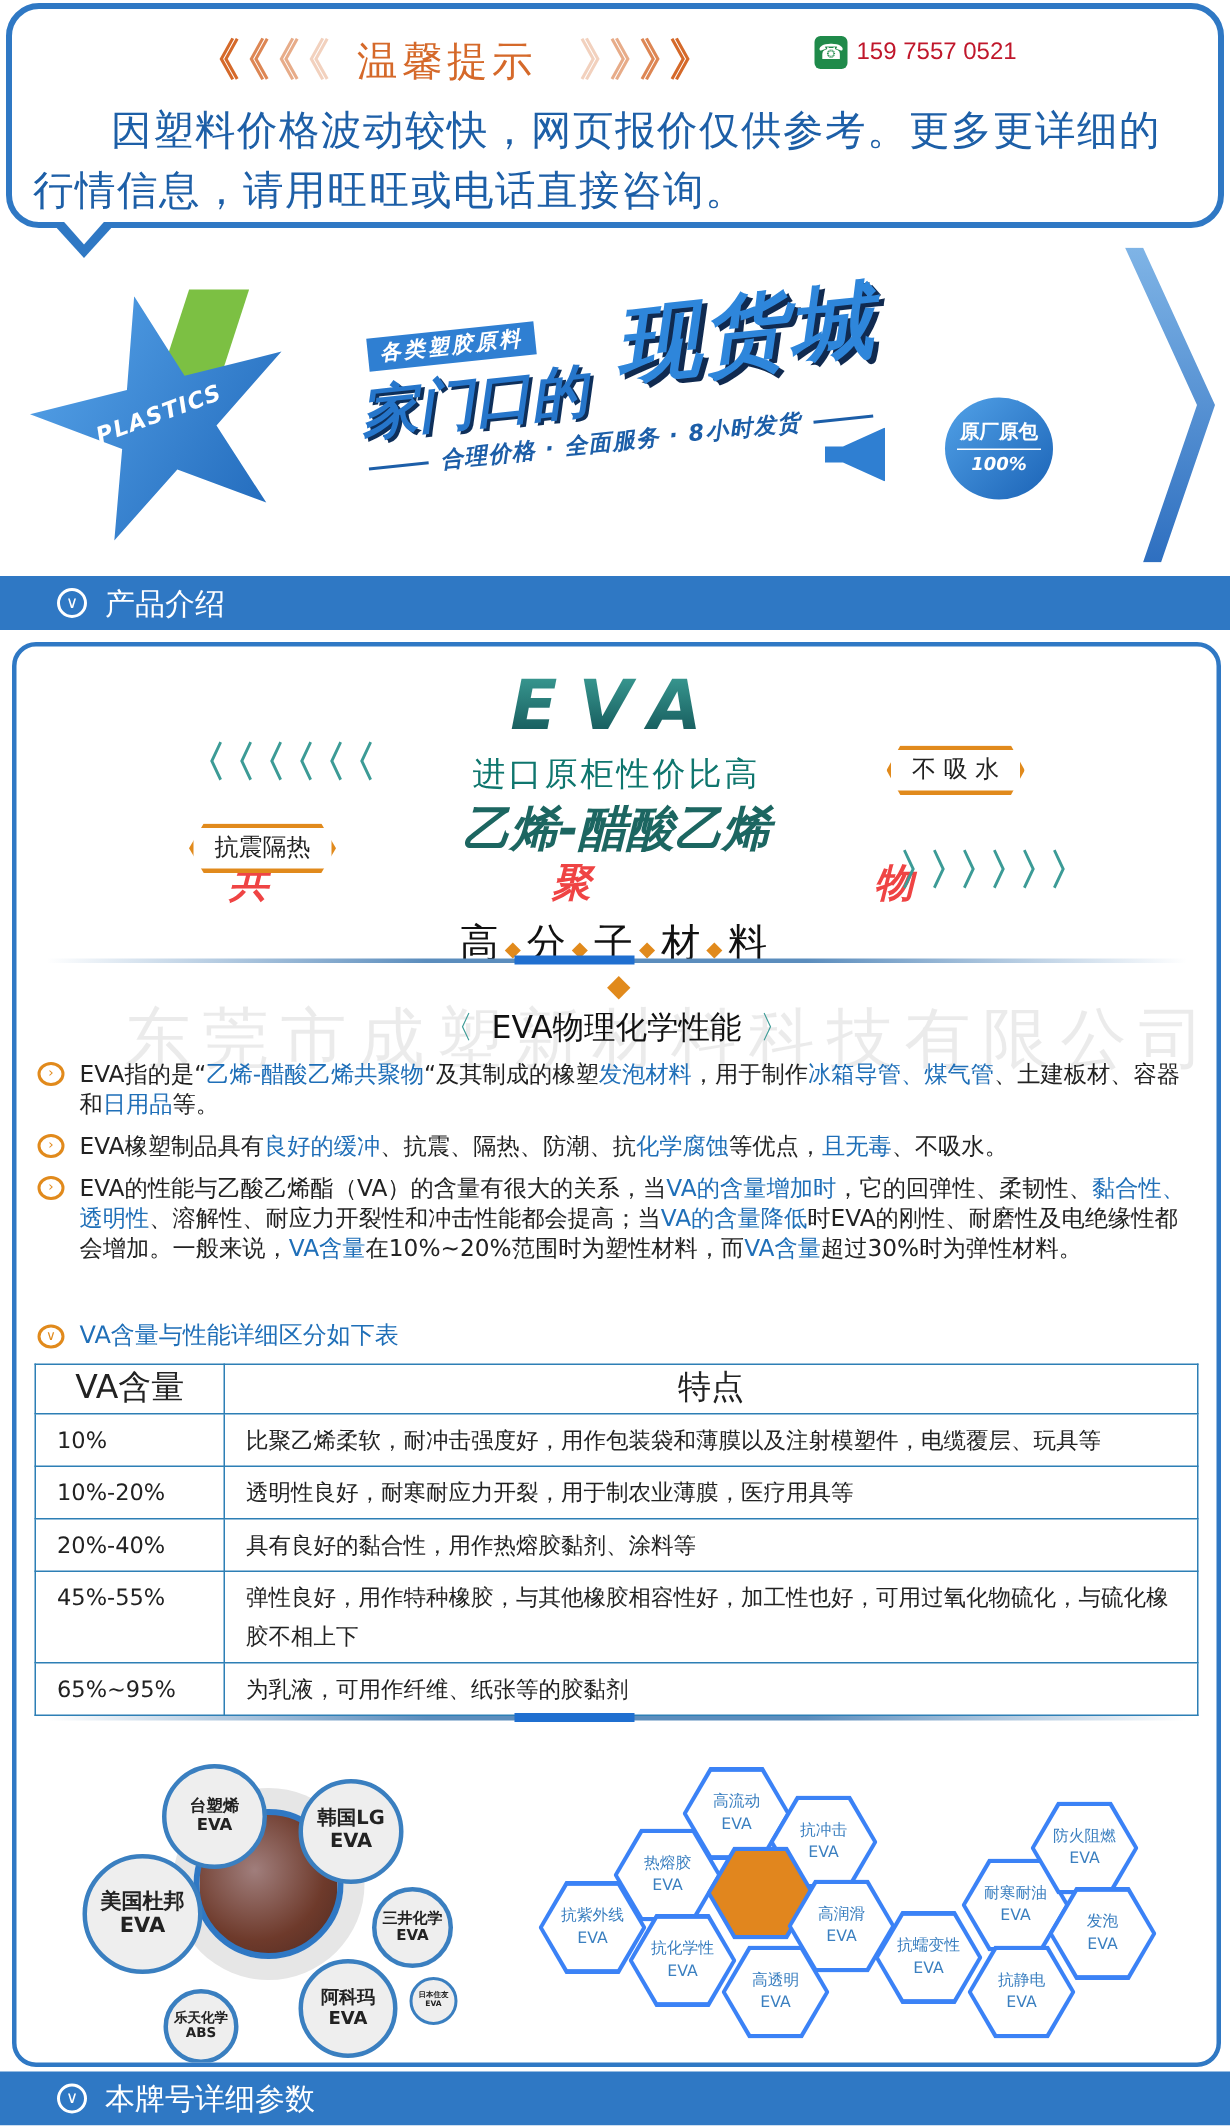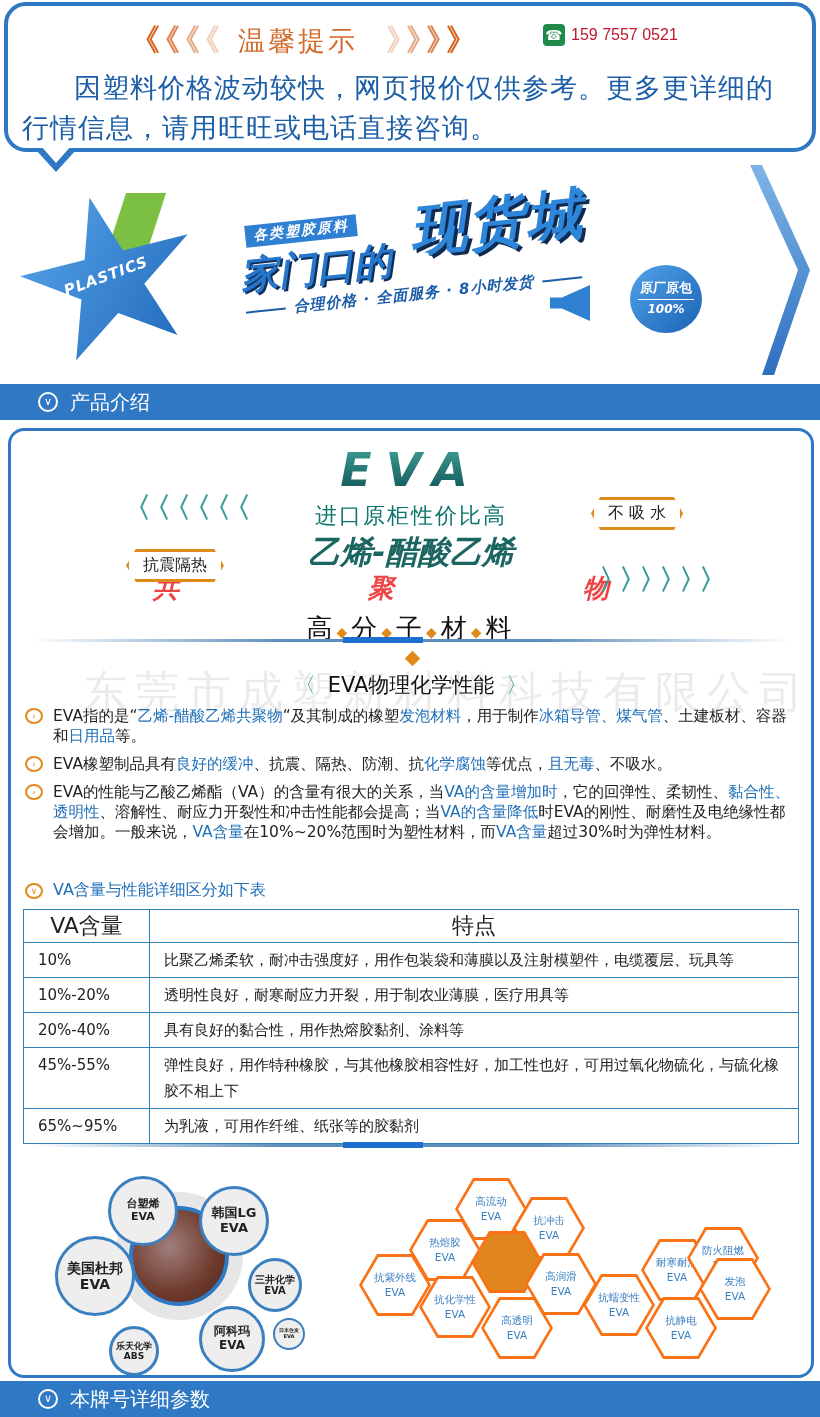--- a/index.html
+++ b/index.html
@@ -64,21 +64,21 @@
   .table-heading .b-icon { margin: 0; }
   .va-table { position: absolute; top: 478px; left: 12px; width: 776px; border-collapse: collapse; font-size: 15px; }
   .va-table th, .va-table td { border: 1.5px solid #2d7fb5; padding: 4px 14px; vertical-align: top; text-align: left; line-height: 26px; }
   .va-table th { font-size: 22px; font-weight: normal; text-align: center; height: 32px; line-height: 24px; }
   .va-table td:first-child { width: 126px; }
   .divider2 { position: absolute; top: 713px; left: 20px; right: 20px; height: 3px; background: linear-gradient(90deg,transparent,#5b8dbd,#5b8dbd,transparent); }
   .divider2-c { position: absolute; top: 711px; left: 332px; width: 80px; height: 6px; background: #1f6fd0; }
 
   .brand-core { position: absolute; left: 118px; top: 775px; width: 100px; height: 100px; border-radius: 50%; background: radial-gradient(circle at 40% 40%,#a07e7c,#6e3a2b 60%,#4e2a22); border: 4px solid #2f78c4; box-shadow: 0 0 0 14px #e6e6e6; }
   .brand { position: absolute; border: 3px solid #3a7fc0; border-radius: 50%; background: #eeeeee; display: flex; flex-direction: column; align-items: center; justify-content: center; text-align: center; color: #222; font-weight: bold; line-height: 1.15; }
-  .hex { position: absolute; width: 72px; height: 62px; background: #f97316; clip-path: polygon(25% 0,75% 0,100% 50%,75% 100%,25% 100%,0 50%); }
+  .hex { position: absolute; width: 72px; height: 62px; background: #3b82f6; clip-path: polygon(25% 0,75% 0,100% 50%,75% 100%,25% 100%,0 50%); }
   .hex-inner { position: absolute; left: 3px; top: 3px; width: 66px; height: 56px; background: #fff; clip-path: polygon(25% 0,75% 0,100% 50%,75% 100%,25% 100%,0 50%); display: flex; flex-direction: column; align-items: center; justify-content: center; font-size: 10.5px; color: #3a7fc0; line-height: 15px; }
   .hex.orange .hex-inner { background: #e1861e; }
 </style>
 </head>
 <body>
 
 <div class="notice">
   <div class="notice-head">
     <span class="chev"><span>《</span><span>《</span><span>《</span><span>《</span></span>
     <span class="notice-title">温馨提示</span>
@@ -273,21 +273,21 @@
         <span>抗蠕变性</span>
         <span>EVA</span>
       </div>
     </div>
   <div class="hex" style="left:630px;top:808px;">
       <div class="hex-inner">
         <span>耐寒耐油</span>
         <span>EVA</span>
       </div>
     </div>
-  <div class="hex" style="left:676px;top:796px;">
+  <div class="hex" style="left:676px;top:770px;">
       <div class="hex-inner">
         <span>防火阻燃</span>
         <span>EVA</span>
       </div>
     </div>
   <div class="hex" style="left:688px;top:827px;">
       <div class="hex-inner">
         <span>发泡</span>
         <span>EVA</span>
       </div>

